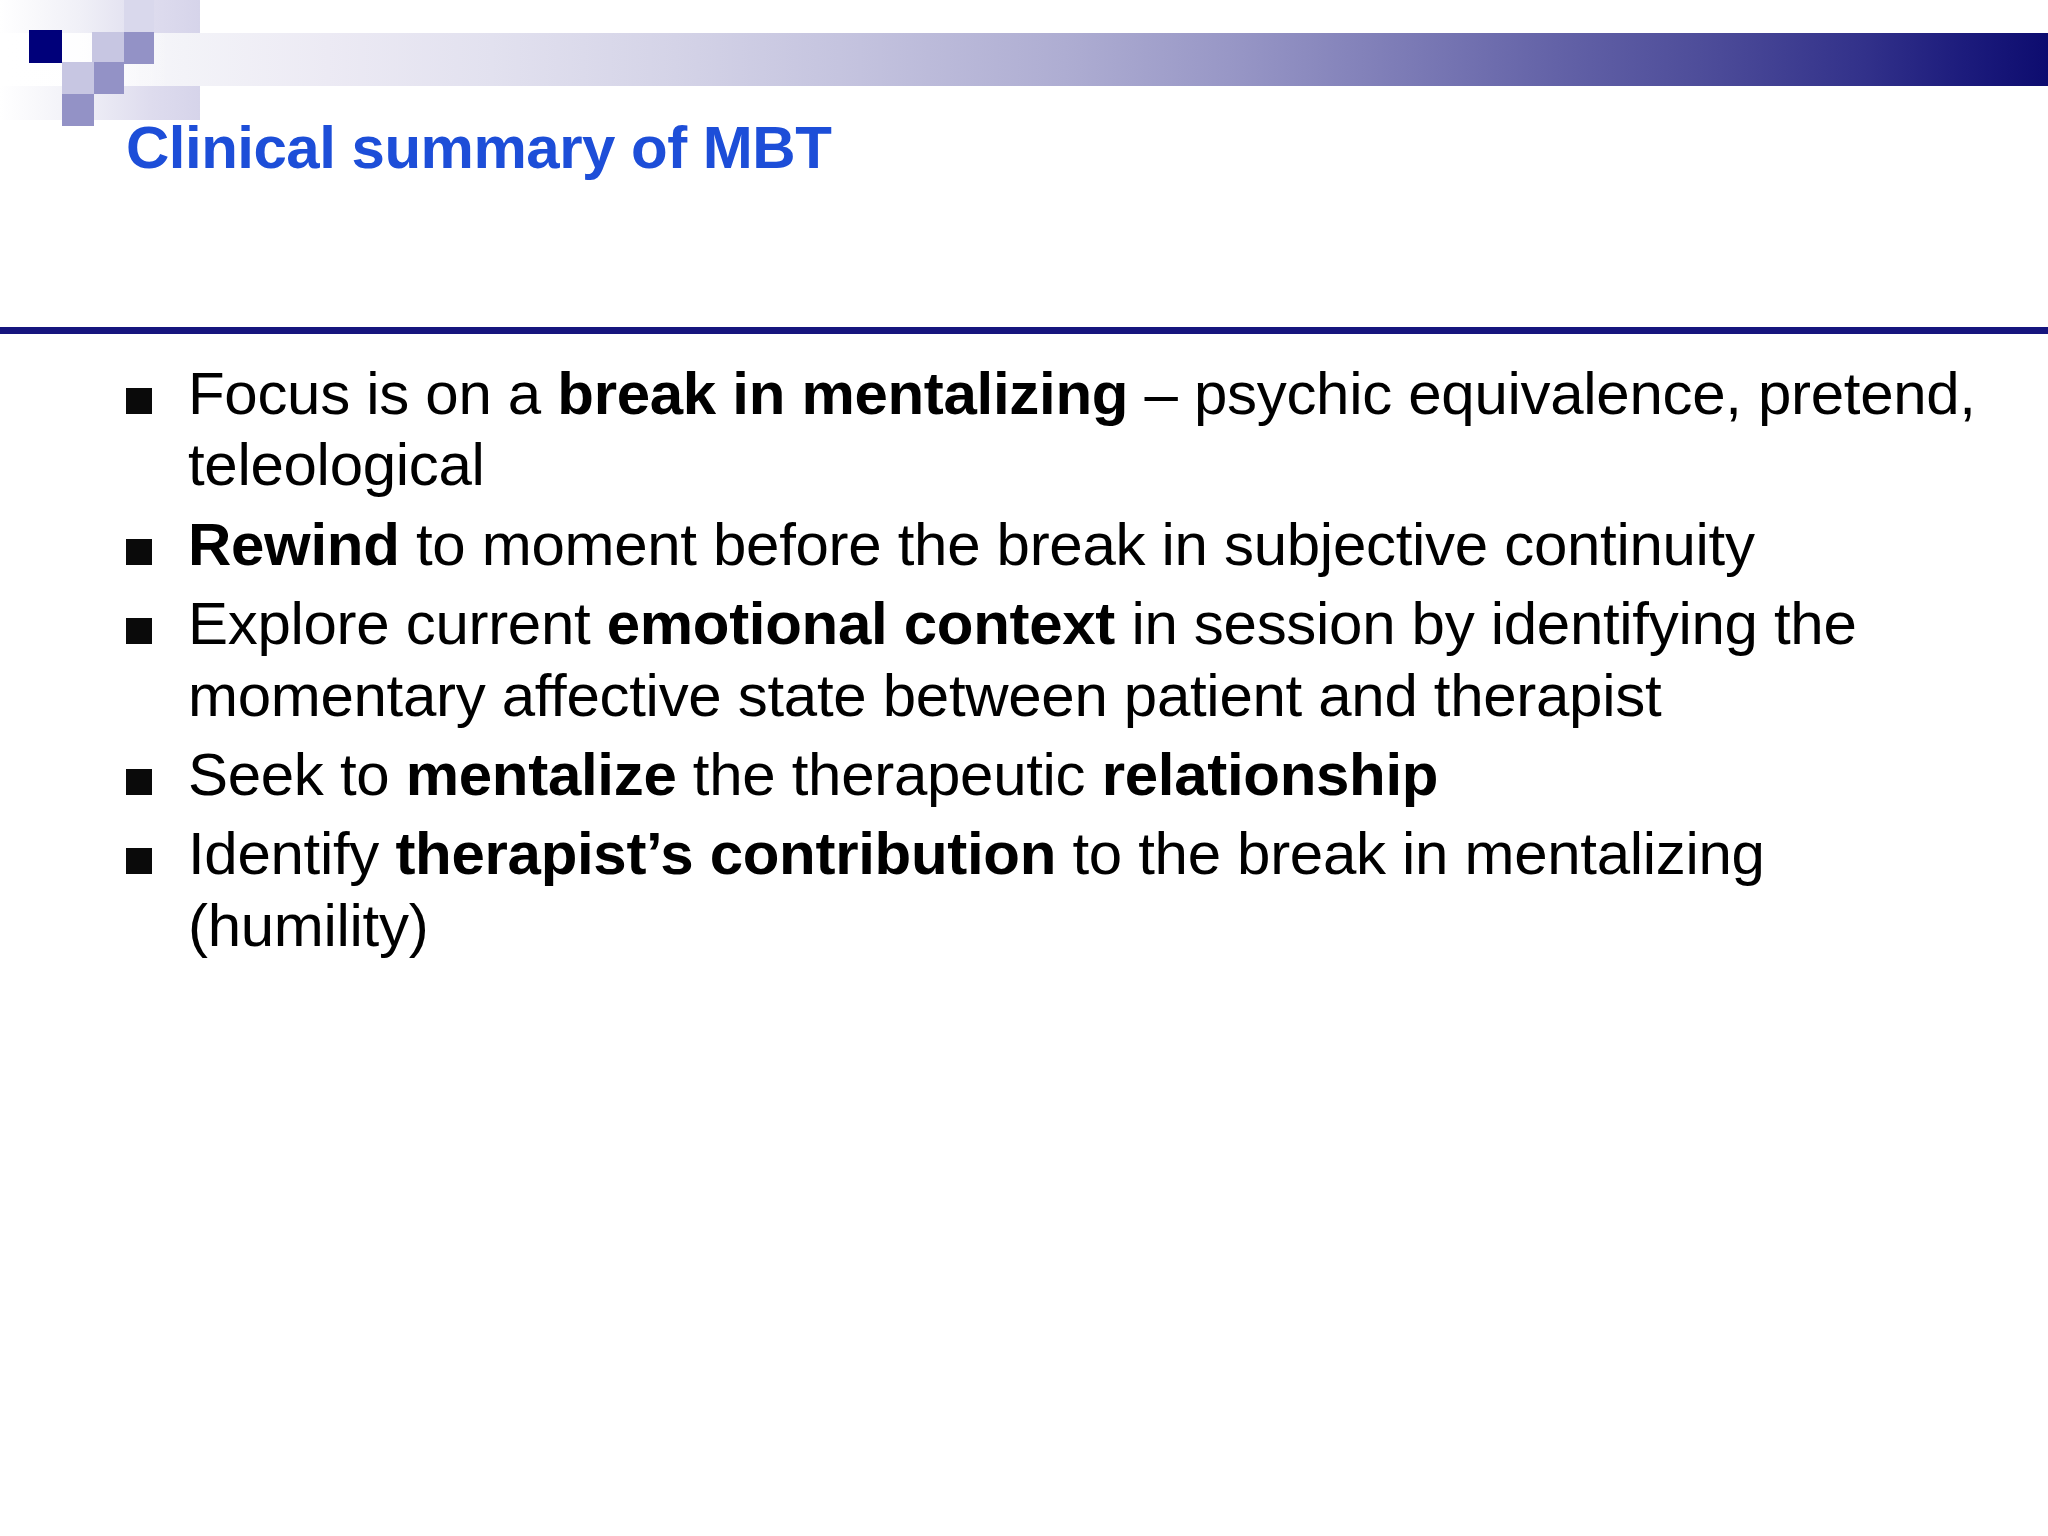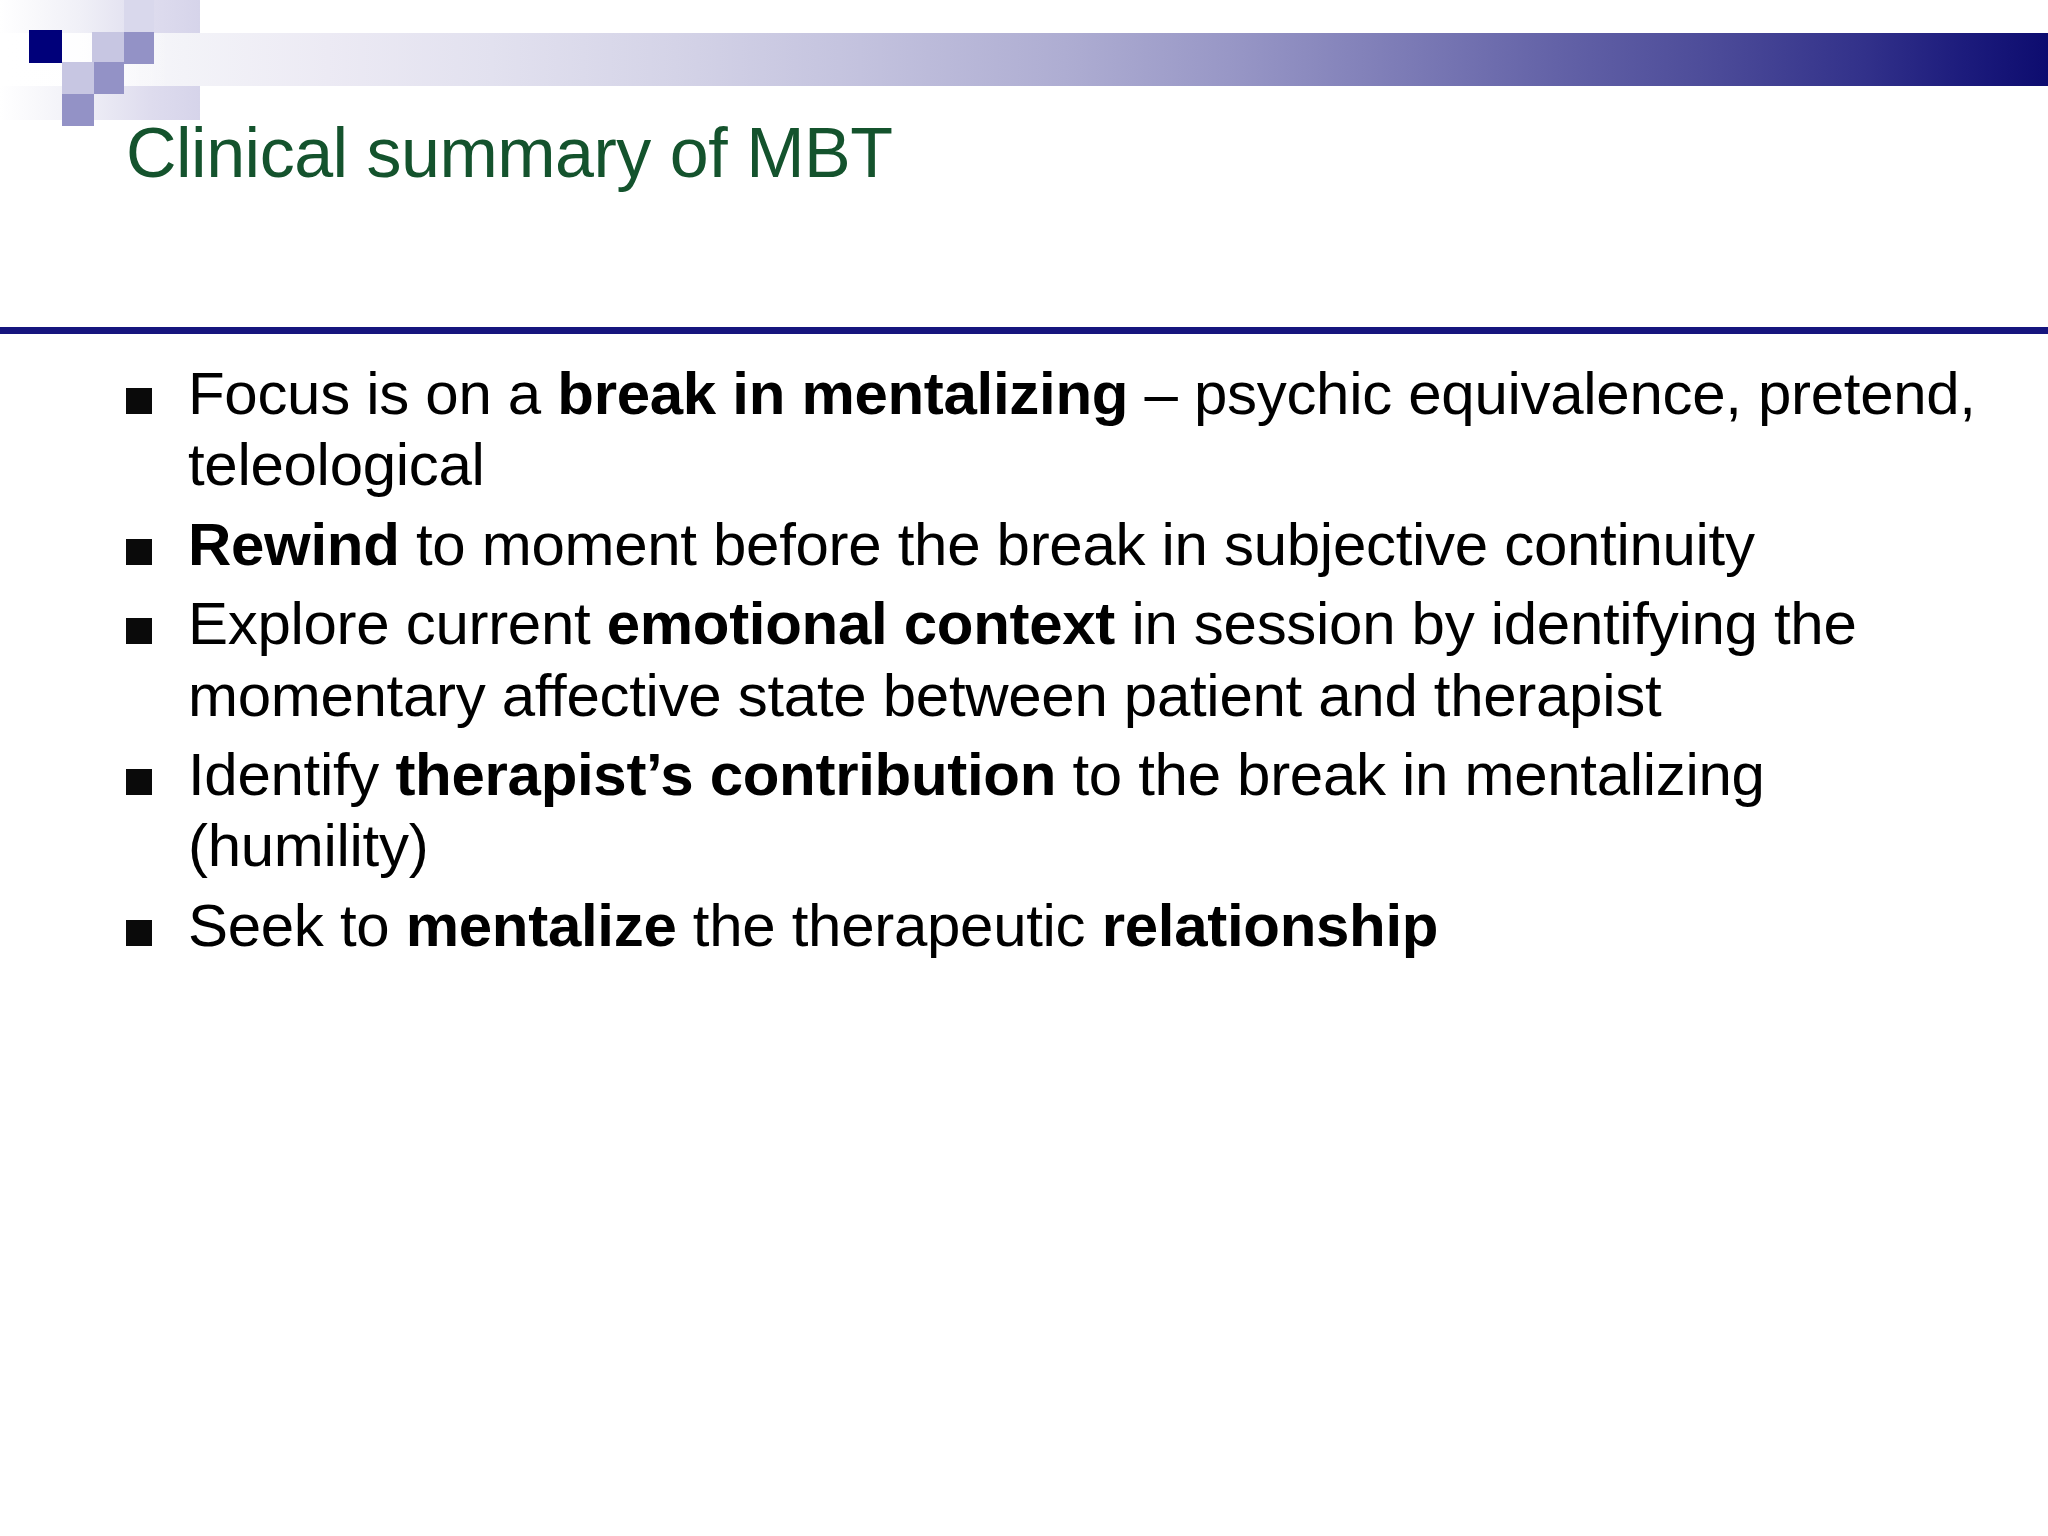--- a/index.html
+++ b/index.html
@@ -75,24 +75,24 @@
   .sq-mid    { background: #9392c6; }
   .sq-light  { background: #c7c6e2; }
   .sq-pale   { background: #d9d8ec; }
 
   
   .slide-title {
     position: absolute;
     left: 126px;
     top: 118px;
     width: 1800px;
-    font-size: 70px;
+    font-size: 60px;
     line-height: 1.0;
-    font-weight: normal;
-    color: #14532d;
+    font-weight: bold;
+    color: #1d4ed8;
     letter-spacing: -0.5px;
     white-space: nowrap;
   }
 
   
   .title-rule {
     position: absolute;
     left: 0;
     top: 327px;
     width: 2048px;
@@ -166,19 +166,19 @@
     <div class="bullet-row">
       <div class="bullet-marker"><span class="glyph"></span></div>
       <div class="bullet-text"><b>Rewind</b><span> to moment before the break in subjective continuity</span></div>
     </div>
     <div class="bullet-row">
       <div class="bullet-marker"><span class="glyph"></span></div>
       <div class="bullet-text"><span>Explore current </span><b>emotional context</b><span> in session by identifying the momentary affective state between patient and therapist</span></div>
     </div>
     <div class="bullet-row">
       <div class="bullet-marker"><span class="glyph"></span></div>
-      <div class="bullet-text"><span>Identify </span><b>therapist’s contribution</b><span> to the break in mentalizing (humility)</span></div>
+      <div class="bullet-text"><span>Seek to </span><b>mentalize</b><span> the therapeutic </span><b>relationship</b></div>
     </div>
     <div class="bullet-row">
       <div class="bullet-marker"><span class="glyph"></span></div>
-      <div class="bullet-text"><span>Seek to </span><b>mentalize</b><span> the therapeutic </span><b>relationship</b></div>
+      <div class="bullet-text"><span>Identify </span><b>therapist’s contribution</b><span> to the break in mentalizing (humility)</span></div>
     </div>
   </div>
 
 </body></html>

